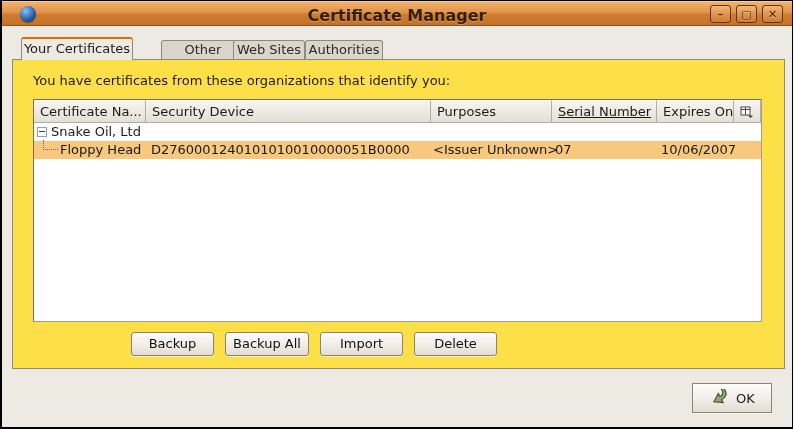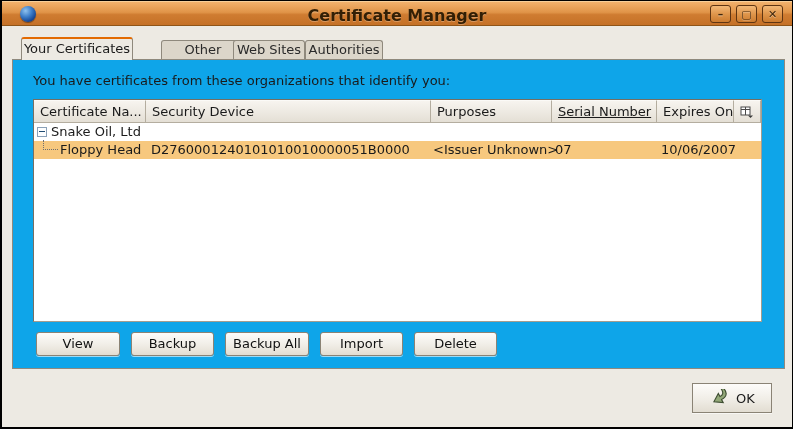--- a/index.html
+++ b/index.html
@@ -52,21 +52,21 @@
     top: 39px; height: 19px; background: #dcd6ca; z-index: 1; padding-top: 1px; color: #2a2a2a;
   }
   .tab-yc { left: 19px;  width: 112px; }
   .tab-op { left: 131px; width: 84px; margin-left: 28px; }
   .tab-ws { left: 231px; width: 72px;  }
   .tab-au { left: 303px; width: 78px;  }
 
   
   .panel {
     position: absolute; left: 10px; top: 58px; width: 773px; height: 310px;
-    background: #0ea5e9; border: 1px solid #8f897d; z-index: 2;
+    background: #fde047; border: 1px solid #8f897d; z-index: 2;
   }
   .desc { position: absolute; left: 20px; top: 13px; font-size: 13px; }
 
   
   .list {
     position: absolute; left: 20px; top: 39px; width: 729px; height: 223px;
     background: #ffffff; border: 1px solid #766f62;
     border-right-color: #a49d8f; border-bottom-color: #a49d8f;
   }
   .list-header { display: flex; height: 23px; }
@@ -172,21 +172,20 @@
       <div class="row selected">
         <span class="tree-line"></span>
         <span class="cell-abs ca-name2">Floppy Head</span>
         <span class="cell-abs ca-device">D2760001240101010010000051B0000</span>
         <span class="cell-abs ca-purposes">&lt;Issuer Unknown&gt;</span>
         <span class="cell-abs ca-serial">07</span>
         <span class="cell-abs ca-expires">10/06/2007</span>
       </div>
     </div>
 
-    <div class="btn b-view">View</div>
     <div class="btn b-backup">Backup</div>
     <div class="btn b-import">Import</div>
     <div class="btn b-backupall">Backup All</div>
     <div class="btn b-delete">Delete</div>
   </div>
 
   <div class="ok-btn">
     <svg width="22" height="19" viewBox="0 0 24 22">
       <path d="M21 2 C23 8 21 13 13 13 L13 17 L4 11 L13 5 L13 9 C17 9 19 7 18.5 2 Z" fill="#93a878" stroke="#3e4e32" stroke-width="1.3" transform="rotate(-28 12 11)"></path>
     </svg>

